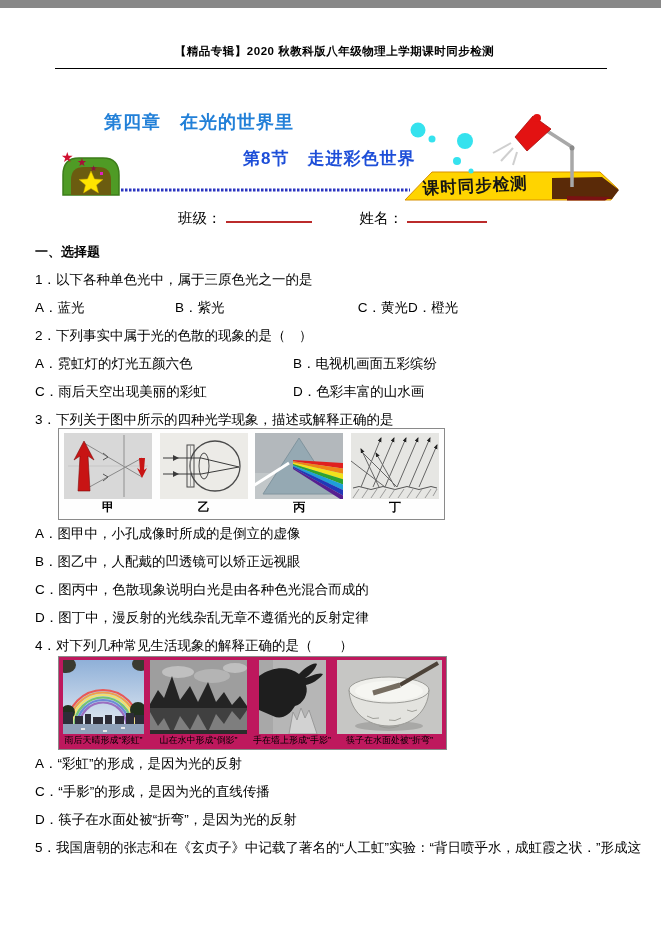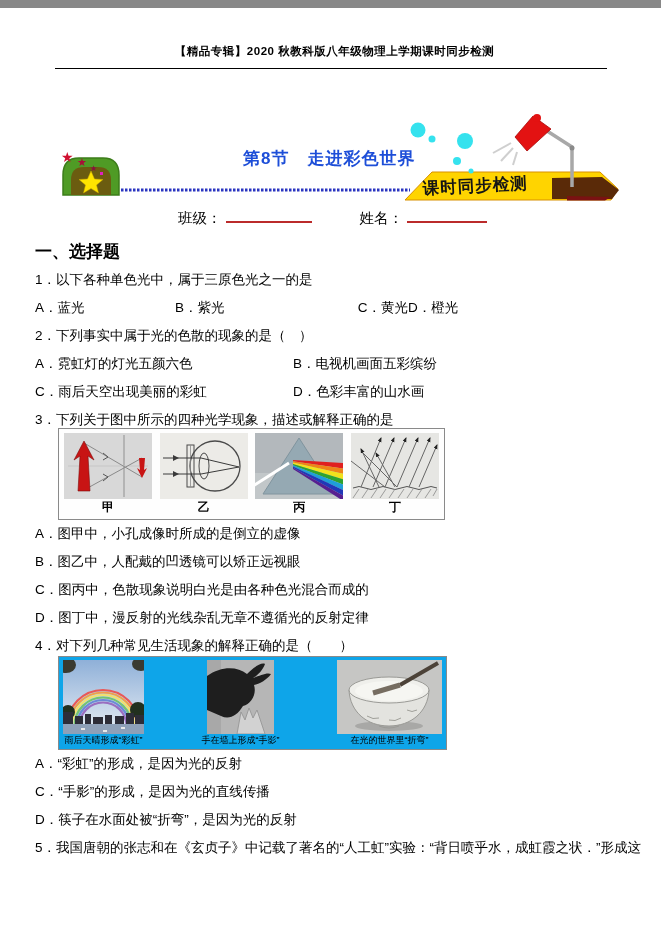--- a/index.html
+++ b/index.html
@@ -10,44 +10,45 @@
   .header-rule{position:absolute;top:60px;left:55px;width:552px;border-top:1.6px solid #000;}
   .chapter-title{position:absolute;left:104px;top:102px;font-size:18px;font-weight:bold;color:#2280d8;letter-spacing:1px;z-index:3;}
   .section-title{position:absolute;left:243px;top:139px;font-size:17px;font-weight:bold;color:#1d4ed8;letter-spacing:1px;z-index:3;}
   .banner{position:absolute;left:55px;top:95px;z-index:1;}
   .fields{position:absolute;left:178px;top:198px;font-size:14.5px;font-weight:normal;z-index:2;}
   .blank{display:inline-block;width:86px;height:15px;border-bottom:2px solid #bb2b2b;margin:0 0 0 4px;vertical-align:baseline;}
   .blank2{width:80px;}
   .fgap{display:inline-block;width:48px;}
   .content{position:absolute;left:35px;top:230px;width:606px;font-size:13.5px;z-index:2;}
   .row{height:28px;line-height:28px;white-space:nowrap;}
-  .sec-head{font-weight:bold;font-size:17px;}
+  .sec-head{font-weight:bold;font-size:13px;}
   .opt-a{display:inline-block;width:140px;}
   .opt-b{display:inline-block;width:118px;}
   .opt-c{display:inline-block;width:115px;text-align:right;}
   .col2{display:inline-block;width:258px;}
   .figbox{margin:-6px 0 0 23px;width:387px;height:92px;border:1px solid #8a8a8a;background:#fefefe;
           display:flex;justify-content:space-between;align-items:flex-start;
           padding:4px 5px 2px;box-sizing:border-box;}
   .figcell{display:flex;flex-direction:column;align-items:center;}
   .figlabel{font-size:12px;font-weight:bold;line-height:16px;}
-  .photobox{margin:-4px 0 0 23px;width:389px;height:94px;border:1px solid #8a8a8a;background:#0ea5e9;
+  .photobox{margin:-4px 0 0 23px;width:389px;height:94px;border:1px solid #8a8a8a;background:#be185d;
           display:flex;justify-content:space-between;align-items:flex-start;
           padding:3px 4px 2px;box-sizing:border-box;}
   .photocell{display:flex;flex-direction:column;align-items:center;}
   .caption{font-size:9px;line-height:13px;white-space:nowrap;}
 </style>
 </head>
 <body>
 
 <div class="page">
 
   <div class="doc-header">【精品专辑】2020 秋教科版八年级物理上学期课时同步检测</div>
   <div class="header-rule"></div>
 
+  <div class="chapter-title">第四章　在光的世界里</div>
   <div class="section-title">第8节　走进彩色世界</div>
 
   <svg class="banner" width="575" height="105" viewBox="0 0 575 105">
     <g>
       <path d="M8,92 V72 Q8,55 24,55 H48 Q64,55 64,72 V92 Z" fill="#4f9b25" stroke="#3c7d1a" stroke-width="1.5"></path>
       <path d="M16,92 V77 Q16,64 29,64 H43 Q56,64 56,77 V92 Z" fill="#6b5c10"></path>
       <polygon points="36,68 39.5,76 48,76.5 41.5,82 43.5,90 36,85.5 28.5,90 30.5,82 24,76.5 32.5,76" fill="#ffe400" stroke="#c8a800" stroke-width="0.5"></polygon>
       <text x="6" y="59" font-size="14" fill="#d01030">★</text>
       <text x="22" y="63" font-size="11" fill="#a81038">★</text>
       <text x="35" y="68" font-size="8" fill="#8a1040">★</text>
@@ -228,41 +229,54 @@
           <rect y="64" width="81" height="10" fill="#8ea0b8"></rect>
           <g fill="#e8e8e8">
             <rect x="18" y="68" width="4" height="2"></rect>
               <rect x="40" y="70" width="4" height="2"></rect>
               <rect x="58" y="67" width="4" height="2"></rect>
           </g>
         </svg>
         <div class="caption">雨后天晴形成“彩虹”</div>
       </div>
       <div class="photocell">
+        <svg width="97" height="74">
+          <rect width="97" height="74" fill="#9e9e9e"></rect>
+          <ellipse cx="28" cy="12" rx="16" ry="6" fill="#c8c8c8" opacity="0.8"></ellipse>
+          <ellipse cx="62" cy="16" rx="18" ry="7" fill="#bdbdbd" opacity="0.7"></ellipse>
+          <ellipse cx="85" cy="8" rx="12" ry="5" fill="#cdcdcd" opacity="0.7"></ellipse>
+          <rect y="48" width="97" height="26" fill="#7e7e7e"></rect>
+          <polygon points="0,44 8,30 14,38 22,16 30,40 40,26 48,42 58,22 66,42 74,32 82,45 90,36 97,46 97,48 0,48" fill="#242424"></polygon>
+          <polygon points="0,52 8,66 14,58 22,74 30,56 40,70 48,54 58,72 66,54 74,64 82,51 90,60 97,50 97,48 0,48" fill="#3a3a3a" opacity="0.9"></polygon>
+          <rect y="70" width="97" height="4" fill="#2c2c2c"></rect>
+        </svg>
+        <div class="caption">山在水中形成“倒影”</div>
+      </div>
+      <div class="photocell">
         <svg width="67" height="74">
           <rect width="67" height="74" fill="#b6b6b6"></rect>
           <rect width="14" height="74" fill="#a8a8a8"></rect>
           <path d="M0,16 C14,6 30,6 40,14 C46,8 54,2 58,4 C56,10 50,16 46,18 C52,16 60,12 64,14 C60,20 52,24 47,25 C50,34 44,44 36,46 C30,56 22,60 14,56 L0,50 Z" fill="#1e1e1e"></path>
           <path d="M30,74 L34,52 L38,60 L42,48 L46,58 L50,50 L54,62 L58,74 Z" fill="#d2d2d2" stroke="#909090" stroke-width="0.8"></path>
         </svg>
         <div class="caption">手在墙上形成“手影”</div>
       </div>
       <div class="photocell">
         <svg width="105" height="74">
           <rect width="105" height="74" fill="#c6c6c4"></rect>
           <ellipse cx="52" cy="66" rx="34" ry="5" fill="#a8a8a6"></ellipse>
           <path d="M12,30 C13,52 30,66 52,66 C74,66 91,52 92,30 Z" fill="#e3e3df" stroke="#9a9a96"></path>
           <path d="M30,56 q6,4 12,2 M52,60 q6,2 12,-2 M70,50 q5,3 10,0" fill="none" stroke="#a0a09a"></path>
           <ellipse cx="52" cy="30" rx="40" ry="13" fill="#efefeb" stroke="#9a9a96"></ellipse>
           <ellipse cx="52" cy="31" rx="34" ry="10" fill="#f6f6f2"></ellipse>
           <line x1="101" y1="3" x2="63" y2="25" stroke="#4c4238" stroke-width="4"></line>
           <line x1="63" y1="25" x2="36" y2="33" stroke="#70665a" stroke-width="5" opacity="0.95"></line>
           <path d="M42,66 q10,4 20,0" fill="none" stroke="#9a9a96"></path>
         </svg>
-        <div class="caption">在光的世界里“折弯”</div>
+        <div class="caption">筷子在水面处被“折弯”</div>
       </div>
     </div>
 
     <div class="row">A．“彩虹”的形成，是因为光的反射</div>
     <div class="row">C．“手影”的形成，是因为光的直线传播</div>
     <div class="row">D．筷子在水面处被“折弯”，是因为光的反射</div>
 
     <div class="row">5．我国唐朝的张志和在《玄贞子》中记载了著名的“人工虹”实验：“背日喷乎水，成虹霞之状．”形成这</div>
 
   </div>

